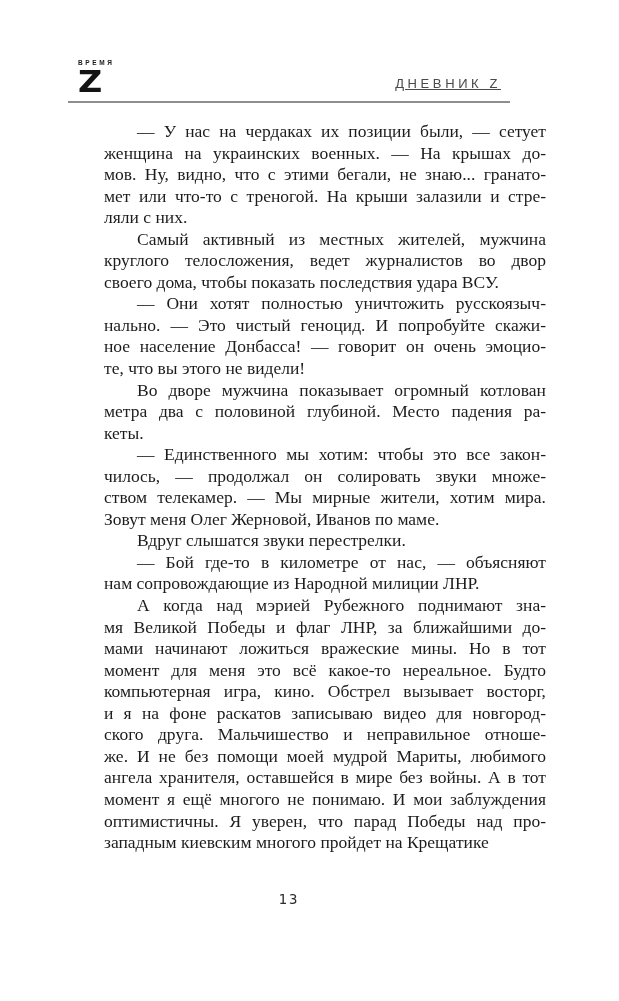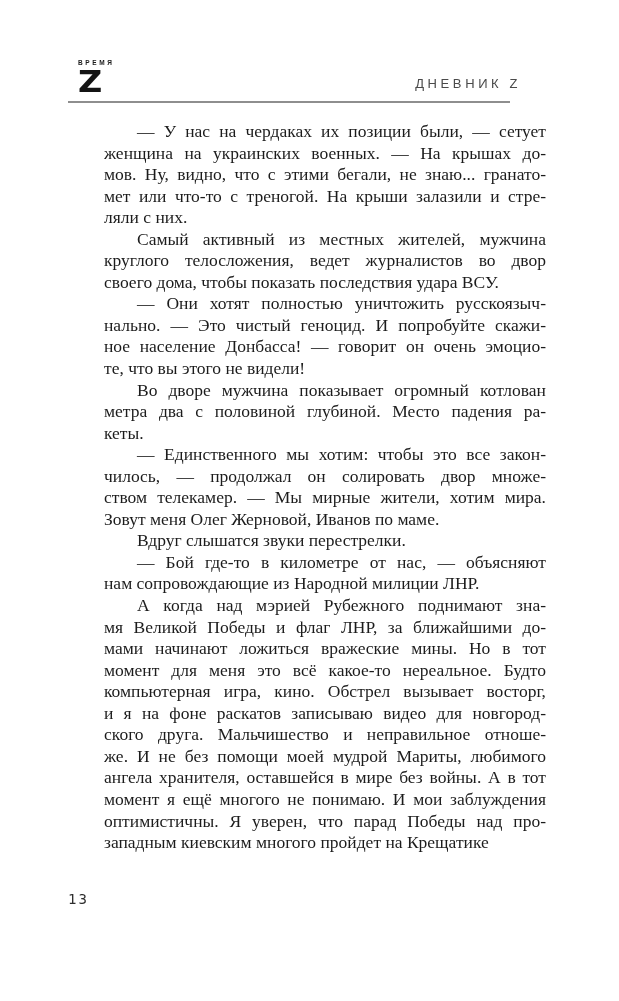--- a/index.html
+++ b/index.html
@@ -38,29 +38,30 @@
     line-height: 26px;
     letter-spacing: 0;
     color: #141414;
     transform: scaleX(1.08);
     transform-origin: left bottom;
     display: inline-block;
   }
   .running-title {
     position: absolute;
     top: 76px;
-    left: 76px;
+    left: 56px;
     width: 445px;
     text-align: right;
     font-family: "Liberation Sans", sans-serif;
     font-size: 13px;
     font-weight: 400;
     letter-spacing: 3.6px;
     color: #4a4a4a;
     white-space: nowrap;
+    text-decoration: underline;
   }
   .header-rule {
     position: absolute;
     top: 101px;
     left: 68px;
     width: 442px;
     height: 2px;
     background: #8e8e8e;
   }
 
@@ -84,21 +85,21 @@
   }
   .line.last { text-align-last: left; }
   .line.first { text-indent: 33px; }
 
   
   .page-number {
     position: absolute;
     top: 891px;
     left: 68px;
     width: 442px;
-    text-align: left;
+    text-align: center;
     font-family: "DejaVu Sans Mono", monospace;
     font-size: 14px;
     letter-spacing: 2px;
     color: #2e2e2e;
   }
 </style>
 </head>
 <body>
 
 <div class="page">
@@ -131,21 +132,21 @@
         <div class="line">ное население Донбасса! — говорит он очень эмоцио-</div>
         <div class="line last">те, что вы этого не видели!</div>
       </div>
       <div class="para">
         <div class="line first">Во дворе мужчина показывает огромный котлован</div>
         <div class="line">метра два с половиной глубиной. Место падения ра-</div>
         <div class="line last">кеты.</div>
       </div>
       <div class="para">
         <div class="line first">— Единственного мы хотим: чтобы это все закон-</div>
-        <div class="line">чилось, — продолжал он солировать двор множе-</div>
+        <div class="line">чилось, — продолжал он солировать звуки множе-</div>
         <div class="line">ством телекамер. — Мы мирные жители, хотим мира.</div>
         <div class="line last">Зовут меня Олег Жерновой, Иванов по маме.</div>
       </div>
       <div class="para">
         <div class="line first last">Вдруг слышатся звуки перестрелки.</div>
       </div>
       <div class="para">
         <div class="line first">— Бой где-то в километре от нас, — объясняют</div>
         <div class="line last">нам сопровождающие из Народной милиции ЛНР.</div>
       </div>

